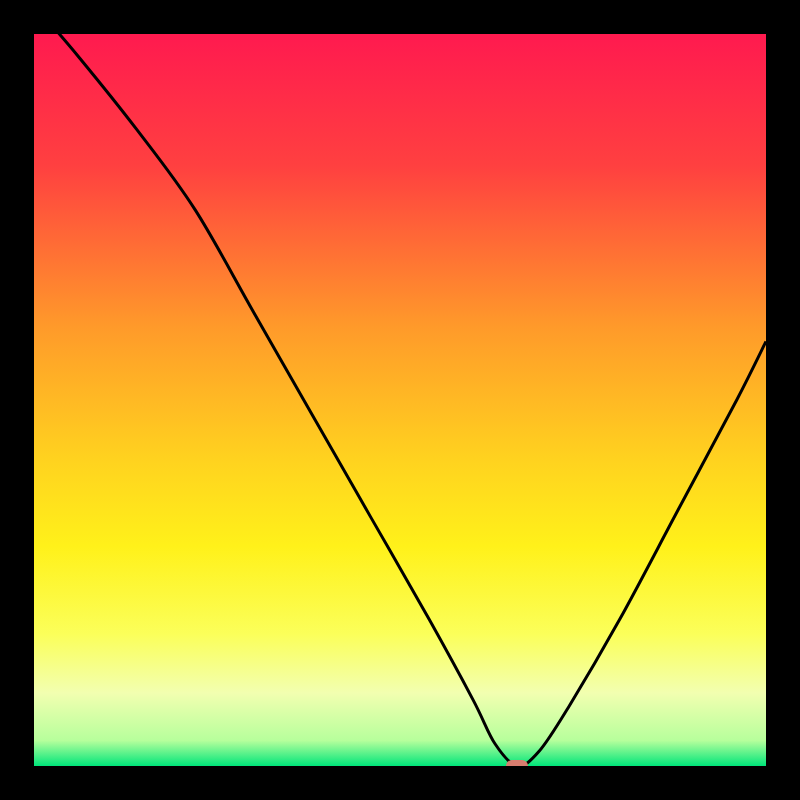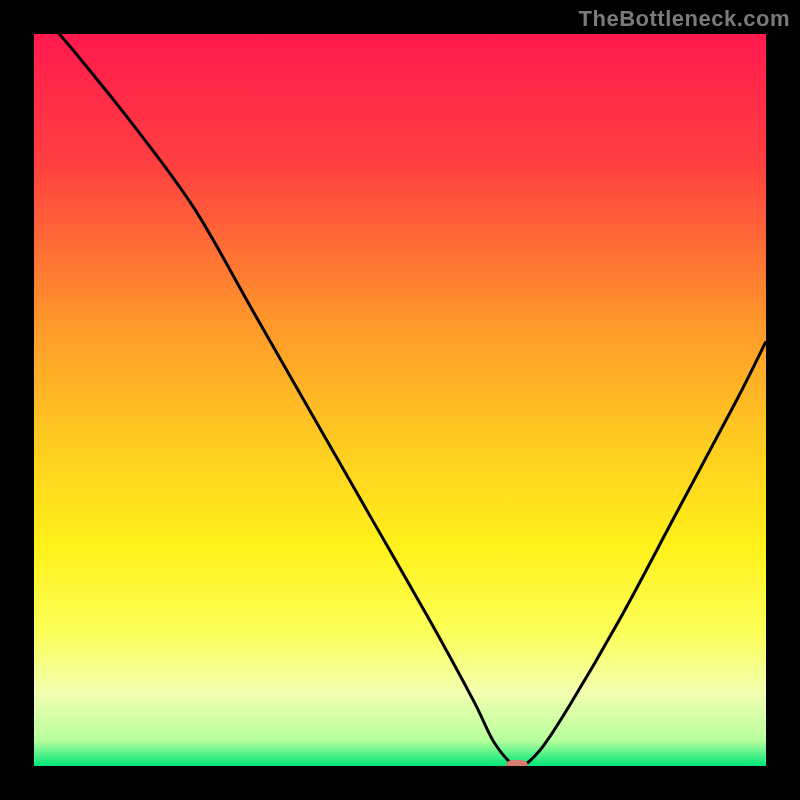--- a/index.html
+++ b/index.html
@@ -7,21 +7,20 @@
 #plot{position:absolute;left:34px;top:34px;width:732px;height:732px;overflow:hidden}
 #grad{position:absolute;left:0;top:0;width:732px;height:732px}
 #curve{position:absolute;left:0;top:0}
 #marker{position:absolute;width:22px;height:12px;border-radius:6px;background:#d77d6f}
 #watermark{position:absolute;top:6px;right:10px;color:#7a7a7a;font-size:22px;font-weight:600;letter-spacing:.5px}
 </style>
 </head>
 <body>
 
 <div id="frame">
-  <div id="watermark">TheBottleneck.com</div>
   <div id="plot">
     <svg id="grad" viewBox="0 0 732 732" preserveAspectRatio="none">
       <defs>
         <linearGradient id="bg" x1="0" y1="0" x2="0" y2="1">
             <stop offset="0%" stop-color="#ff1a4f"></stop>
             <stop offset="18%" stop-color="#ff4040"></stop>
             <stop offset="40%" stop-color="#ff9a2a"></stop>
             <stop offset="57.99999999999999%" stop-color="#ffd21f"></stop>
             <stop offset="70%" stop-color="#fff11a"></stop>
             <stop offset="82%" stop-color="#fbff5a"></stop>

